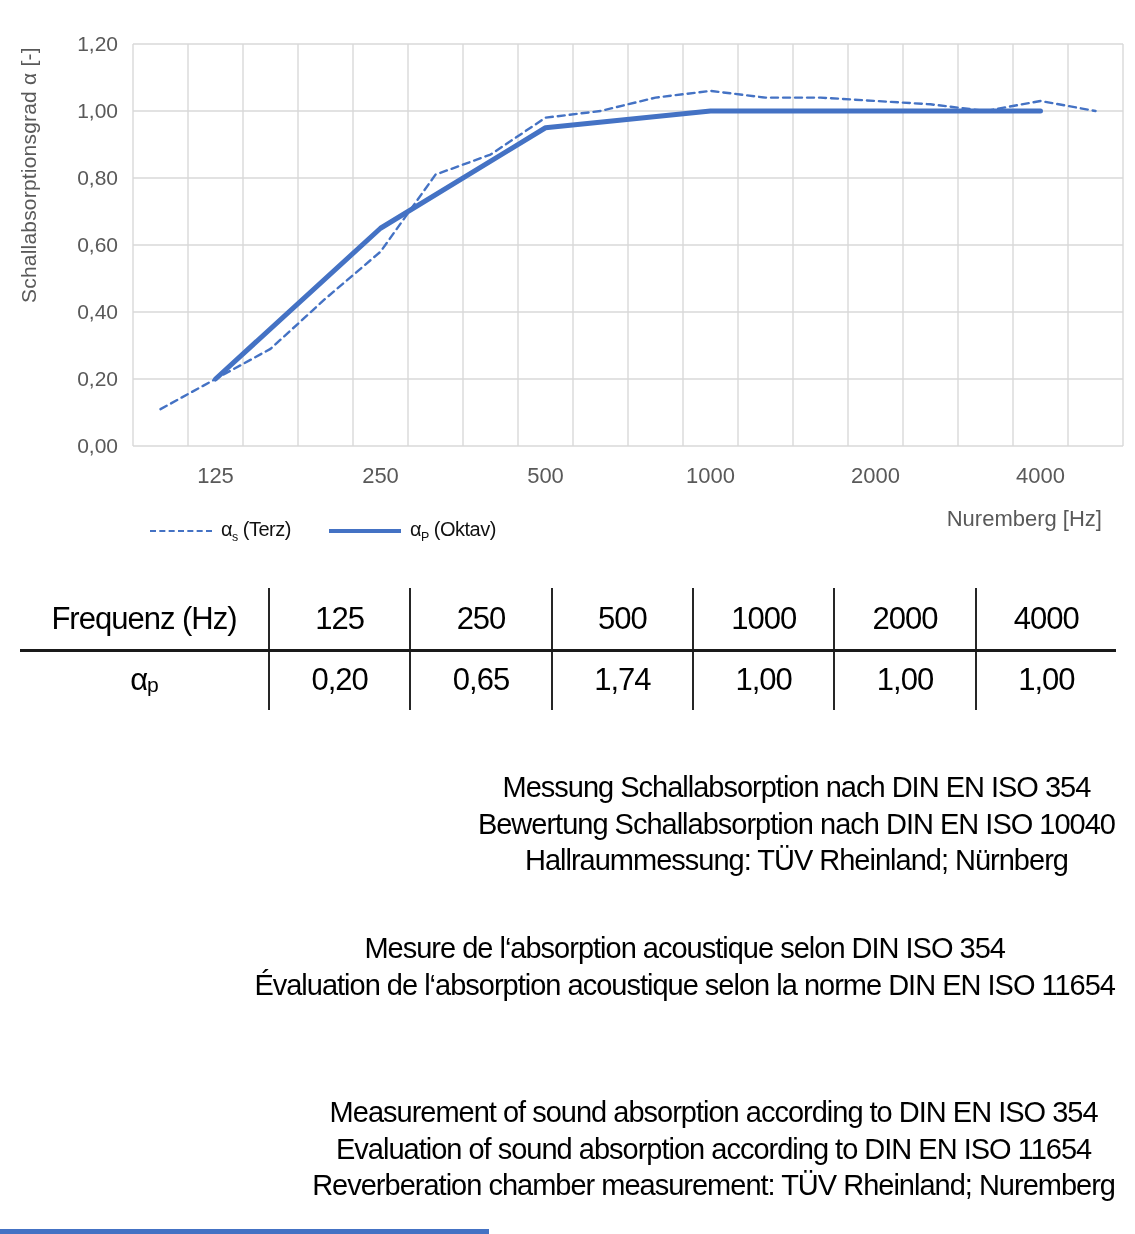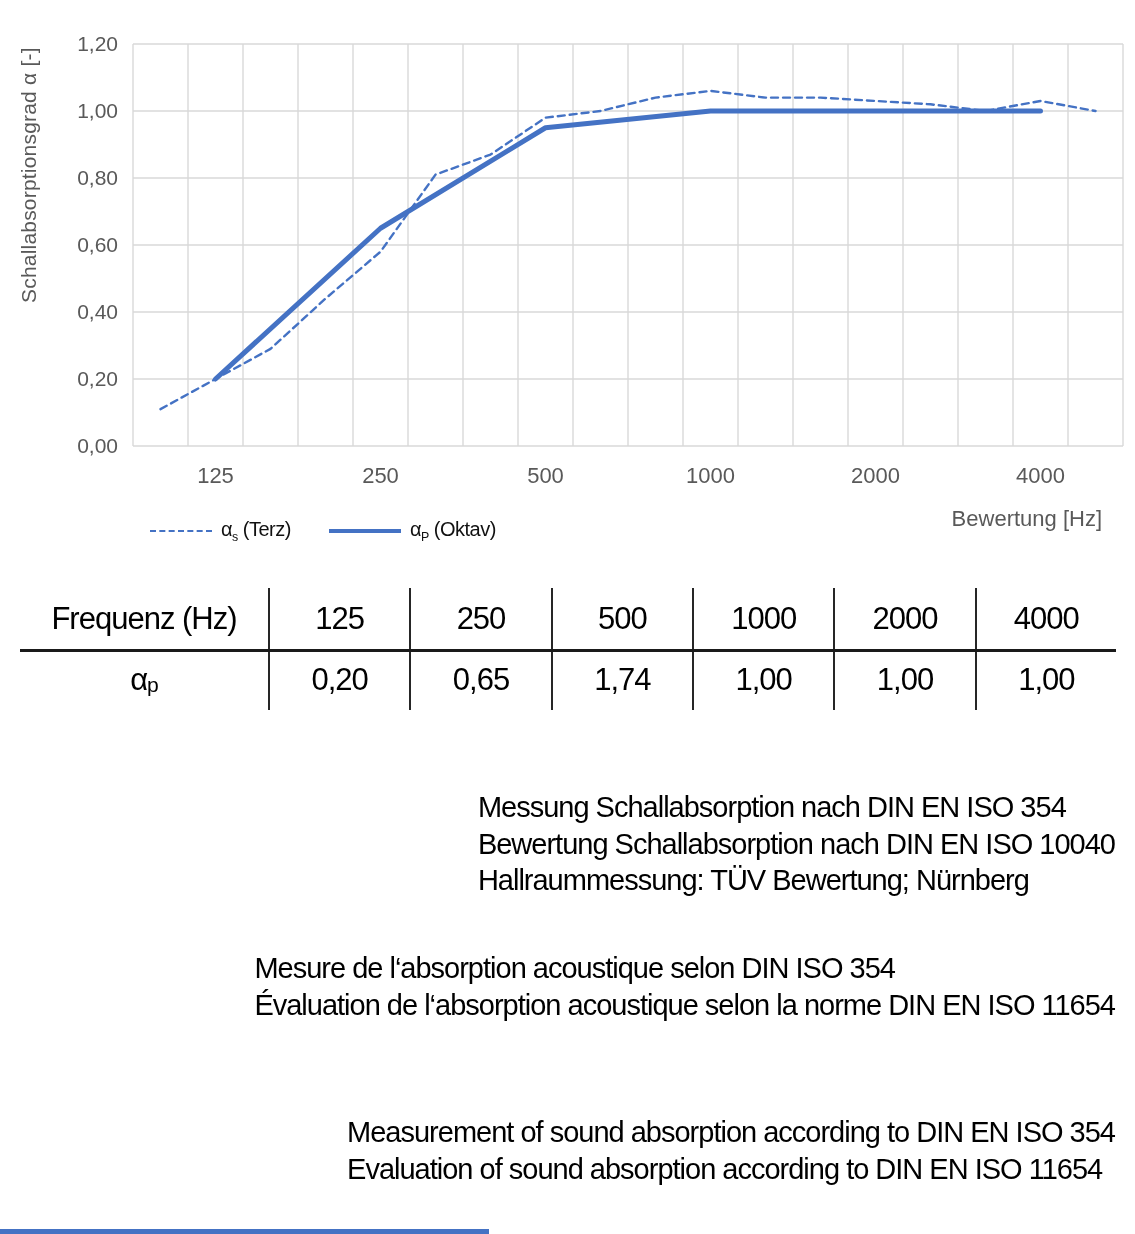--- a/index.html
+++ b/index.html
@@ -46,23 +46,23 @@
     display:flex;align-items:center;justify-content:center;
   }
   .freq-table .cell.vline{border-left:2px solid #262626;}
   .table-divider{
     position:absolute;left:20px;top:649px;width:1096px;height:3px;
     background:#1a1a1a;
   }
   .alpha-sub{font-size:0.68em;position:relative;top:0.28em;}
   
   .note-block{
-    position:absolute;right:20px;text-align:left;
+    position:absolute;right:20px;text-align:center;
     font-size:29px;letter-spacing:-1px;line-height:36.5px;color:#000;
-    font-stretch:condensed;white-space:nowrap;margin-top:20px;
+    font-stretch:condensed;white-space:nowrap;
   }
   #note-de{top:769px;}
   #note-fr{top:930px;}
   #note-en{top:1094px;}
   
   .bottom-bar{
     position:absolute;left:0;top:1229px;width:489px;height:5px;
     background:#4472C4;
   }
 </style>
@@ -110,21 +110,21 @@
       <text x="545.5" y="483" text-anchor="middle" fill="#595959" font-size="22" font-family="Liberation Sans, DejaVu Sans, sans-serif">500</text>
       <text x="710.5" y="483" text-anchor="middle" fill="#595959" font-size="22" font-family="Liberation Sans, DejaVu Sans, sans-serif">1000</text>
       <text x="875.5" y="483" text-anchor="middle" fill="#595959" font-size="22" font-family="Liberation Sans, DejaVu Sans, sans-serif">2000</text>
       <text x="1040.5" y="483" text-anchor="middle" fill="#595959" font-size="22" font-family="Liberation Sans, DejaVu Sans, sans-serif">4000</text>
       <polyline points="160.5,409.15 215.5,379 270.5,348.85 325.5,298.6 380.5,251.7 435.5,174.64999999999998 490.5,154.55 545.5,117.69999999999999 600.5,111 655.5,97.59999999999997 710.5,90.89999999999998 765.5,97.59999999999997 820.5,97.59999999999997 875.5,100.94999999999999 930.5,104.29999999999995 985.5,111 1040.5,100.94999999999999 1095.5,111" fill="none" stroke="#4472C4" stroke-linejoin="round" stroke-linecap="round" stroke-width="2.4" stroke-dasharray="7 5"></polyline>
       <polyline points="215.5,379 380.5,228.24999999999997 545.5,127.75 710.5,111 875.5,111 1040.5,111" fill="none" stroke="#4472C4" stroke-linejoin="round" stroke-linecap="round" stroke-width="5"></polyline>
     </svg>
 
   <div class="y-axis-title">Schallabsorptionsgrad α [-]</div>
 
-  <div class="x-axis-title">Bewertung [Hz]</div>
+  <div class="x-axis-title">Nuremberg [Hz]</div>
 
   <div class="legend">
     <span class="leg-item">
       <span class="leg-line dashed"></span>
       <span class="leg-label"><span>α</span><sub>s</sub><span> (Terz)</span></span>
     </span>
     <span class="leg-item">
       <span class="leg-line solid"></span>
       <span class="leg-label"><span>α</span><sub>P</sub><span> (Oktav)</span></span>
     </span>
@@ -147,26 +147,27 @@
       <div class="cell vline">1,74</div>
       <div class="cell vline">1,00</div>
       <div class="cell vline">1,00</div>
       <div class="cell vline">1,00</div>
     </div>
   <div class="table-divider"></div>
 
   <div id="note-de" class="note-block">
       <div class="note-line">Messung Schallabsorption nach DIN EN ISO 354</div>
       <div class="note-line">Bewertung Schallabsorption nach DIN EN ISO 10040</div>
-      <div class="note-line">Hallraummessung: TÜV Bewertung; Nürnberg</div>
+      <div class="note-line">Hallraummessung: TÜV Rheinland; Nürnberg</div>
     </div>
   <div id="note-fr" class="note-block">
       <div class="note-line">Mesure de l‘absorption acoustique selon DIN ISO 354</div>
       <div class="note-line">Évaluation de l‘absorption acoustique selon la norme DIN EN ISO 11654</div>
     </div>
   <div id="note-en" class="note-block">
       <div class="note-line">Measurement of sound absorption according to DIN EN ISO 354</div>
       <div class="note-line">Evaluation of sound absorption according to DIN EN ISO 11654</div>
+      <div class="note-line">Reverberation chamber measurement: TÜV Rheinland; Nuremberg</div>
     </div>
 
   <div class="bottom-bar" style="background: rgb(68, 114, 196);"></div>
 
 </div>
 
 </body></html>

